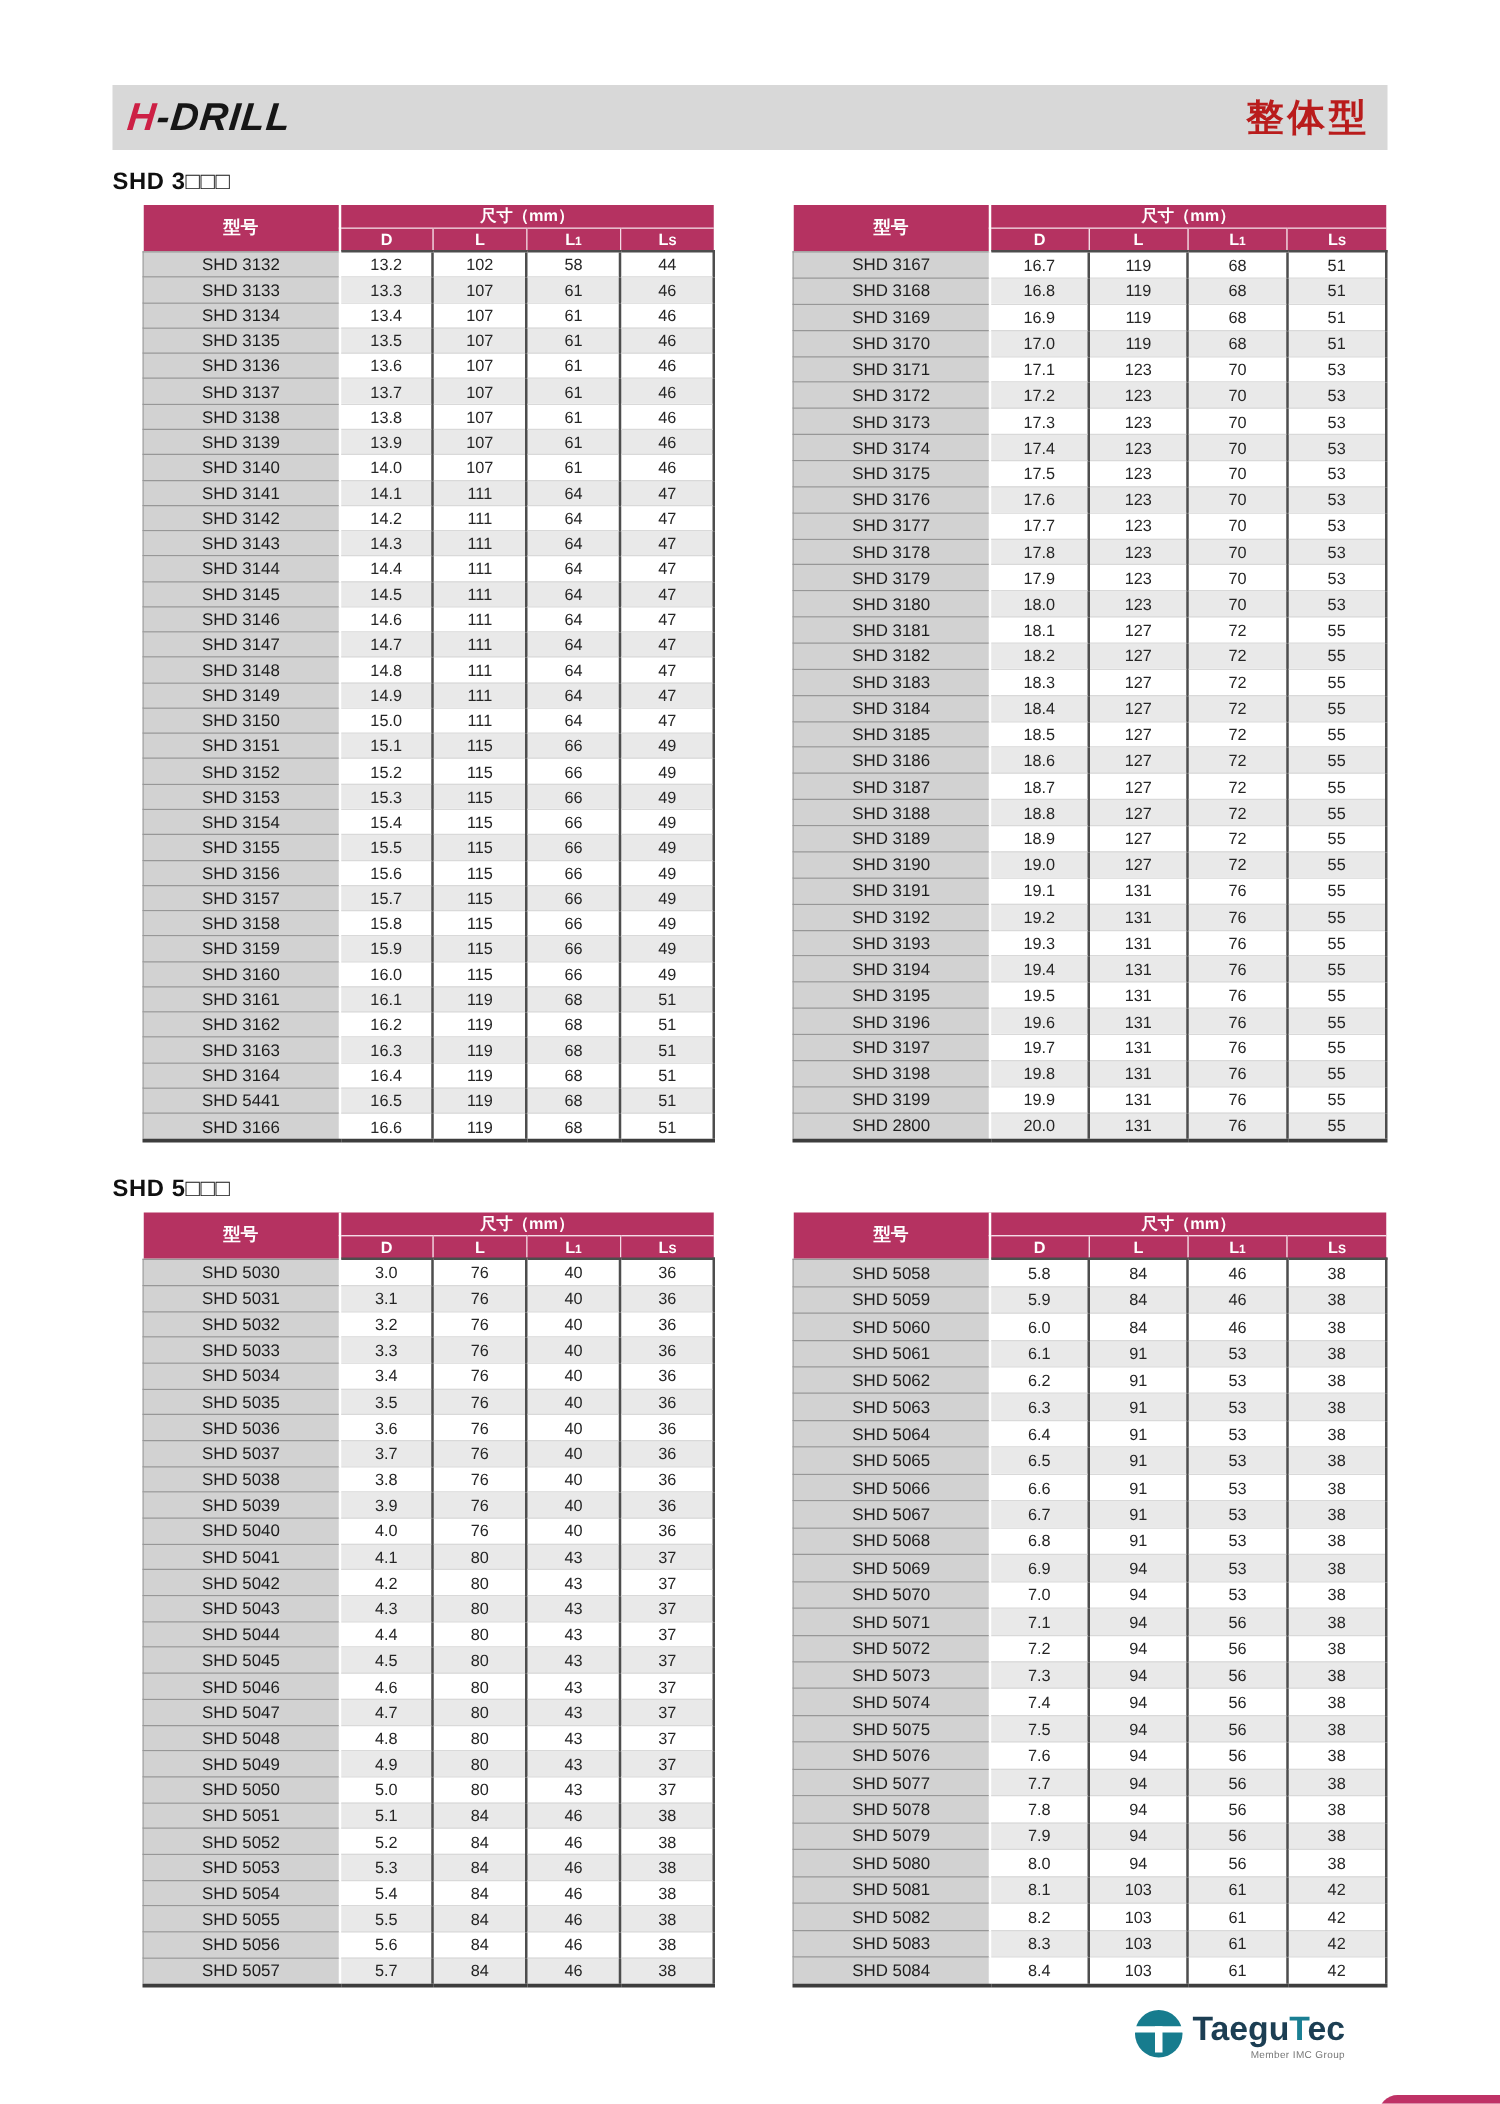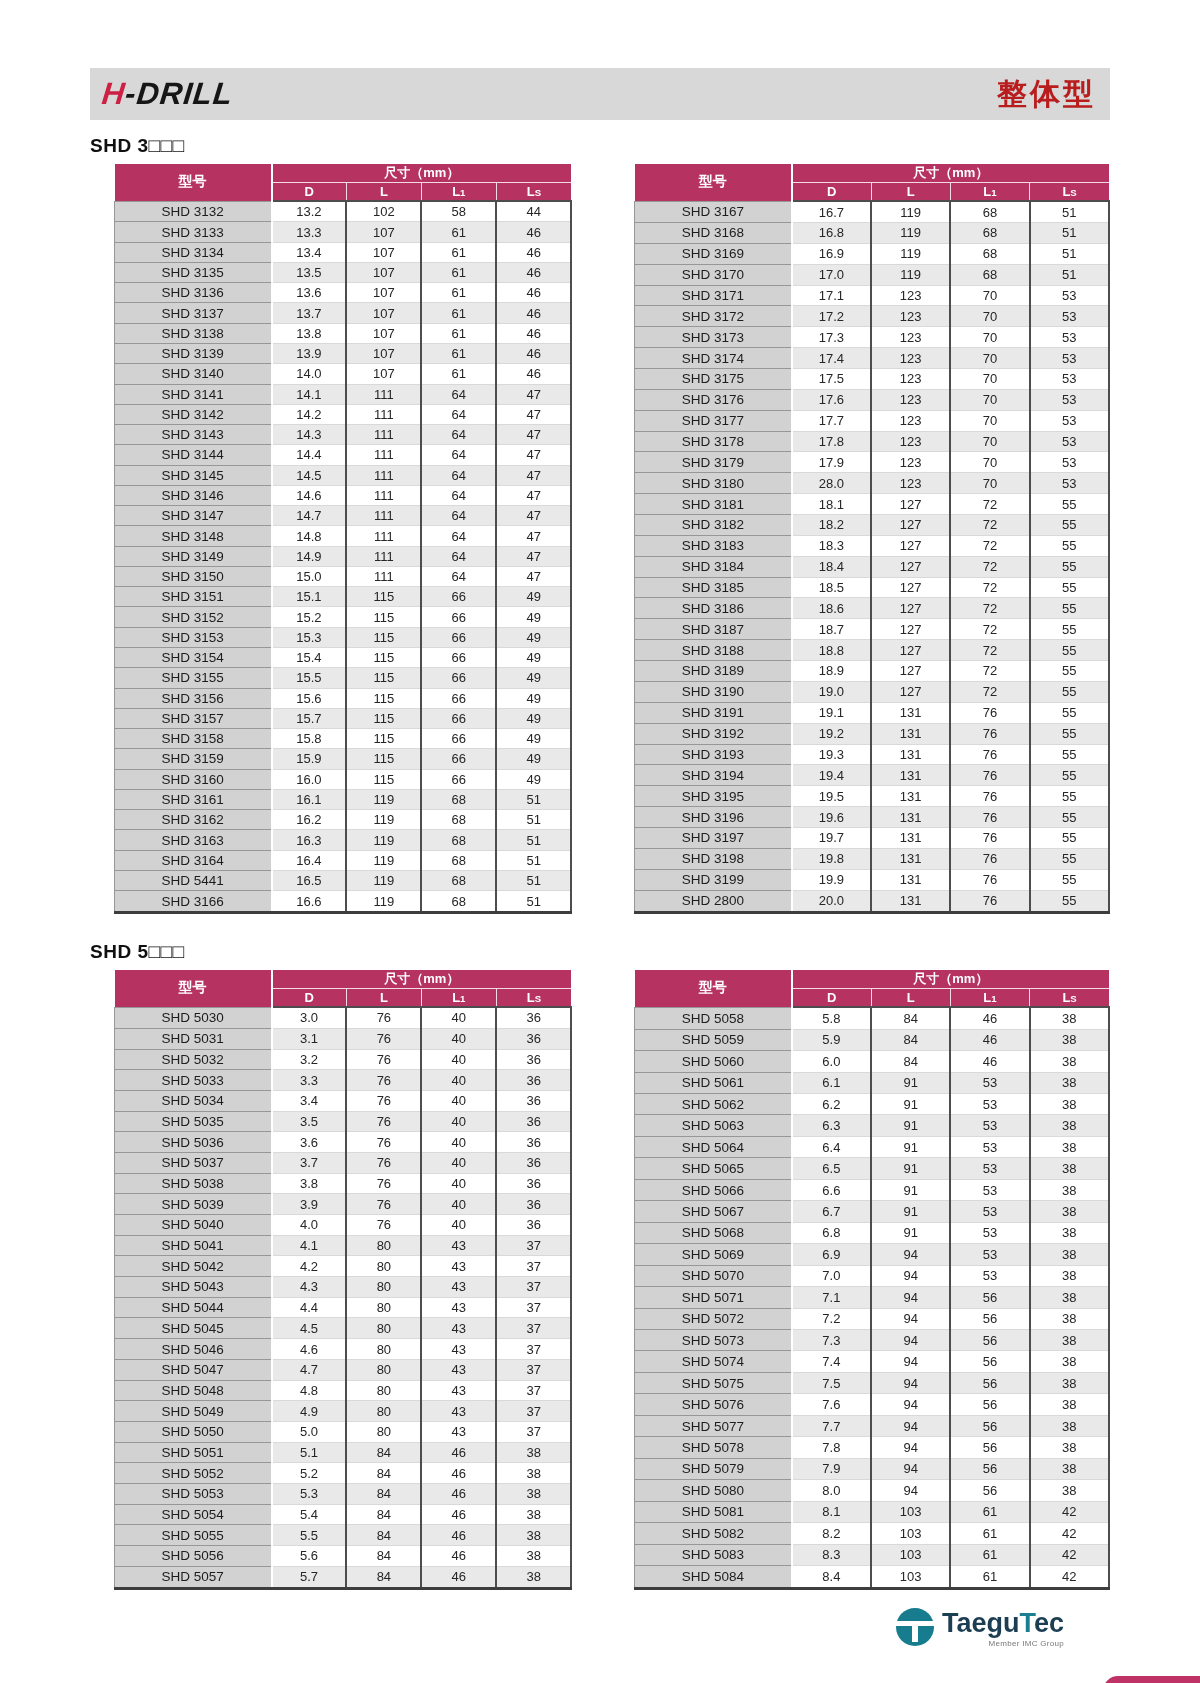--- a/index.html
+++ b/index.html
@@ -35,21 +35,21 @@
   td.model{background:#d2d2d2;border:1px solid #979797;border-right:2px solid #ffffff;
            font-size:13.5px;color:#1d1d1d;}
   td.val{border-left:2px solid #4d4d4d;border-top:1px solid #d9d9d9;}
   td.val:last-child{border-right:2px solid #4d4d4d;}
   tr.even td.val{background:#e9e9e9;}
   tr.odd td.val{background:#ffffff;}
   tbody tr:first-child td.val{border-top:2px solid #4d4d4d;}
   tbody tr:last-child td{border-bottom:3px solid #3d3d3d;}
 
   
-  .footer-logo{position:absolute;top:1608px;right:136px;display:flex;align-items:flex-start;gap:8px;}
+  .footer-logo{position:absolute;top:1608px;right:124px;display:flex;align-items:flex-start;gap:8px;}
   .tt-icon{position:relative;width:38px;height:38px;border-radius:50%;background:#177c8e;flex:0 0 auto;}
   .tt-icon .bar-h{position:absolute;left:-3px;right:-3px;top:13px;height:5px;background:#fff;}
   .tt-icon .bar-v{position:absolute;left:16px;width:6px;top:13px;bottom:4px;background:#fff;}
   .tt-text{display:flex;flex-direction:column;align-items:flex-end;margin-top:2px;}
   .tt-name{font-size:27px;font-weight:bold;color:#1c3e53;line-height:1;}
   .tt-name .teal{color:#1a7f93;}
   .tt-sub{font-size:8px;color:#777;margin-top:2px;letter-spacing:0.3px;}
 
   .pagebox{position:absolute;top:1676px;right:0;width:97px;height:83px;background:#bf3266;
            border-radius:15px 0 0 15px;box-sizing:border-box;padding-top:14px;
@@ -444,21 +444,21 @@
               </tr>
               <tr class="odd">
                 <td class="model">SHD 3179</td>
                 <td class="val">17.9</td>
                 <td class="val">123</td>
                 <td class="val">70</td>
                 <td class="val">53</td>
               </tr>
               <tr class="even">
                 <td class="model">SHD 3180</td>
-                <td class="val">28.0</td>
+                <td class="val">18.0</td>
                 <td class="val">123</td>
                 <td class="val">70</td>
                 <td class="val">53</td>
               </tr>
               <tr class="odd">
                 <td class="model">SHD 3181</td>
                 <td class="val">18.1</td>
                 <td class="val">127</td>
                 <td class="val">72</td>
                 <td class="val">55</td>

